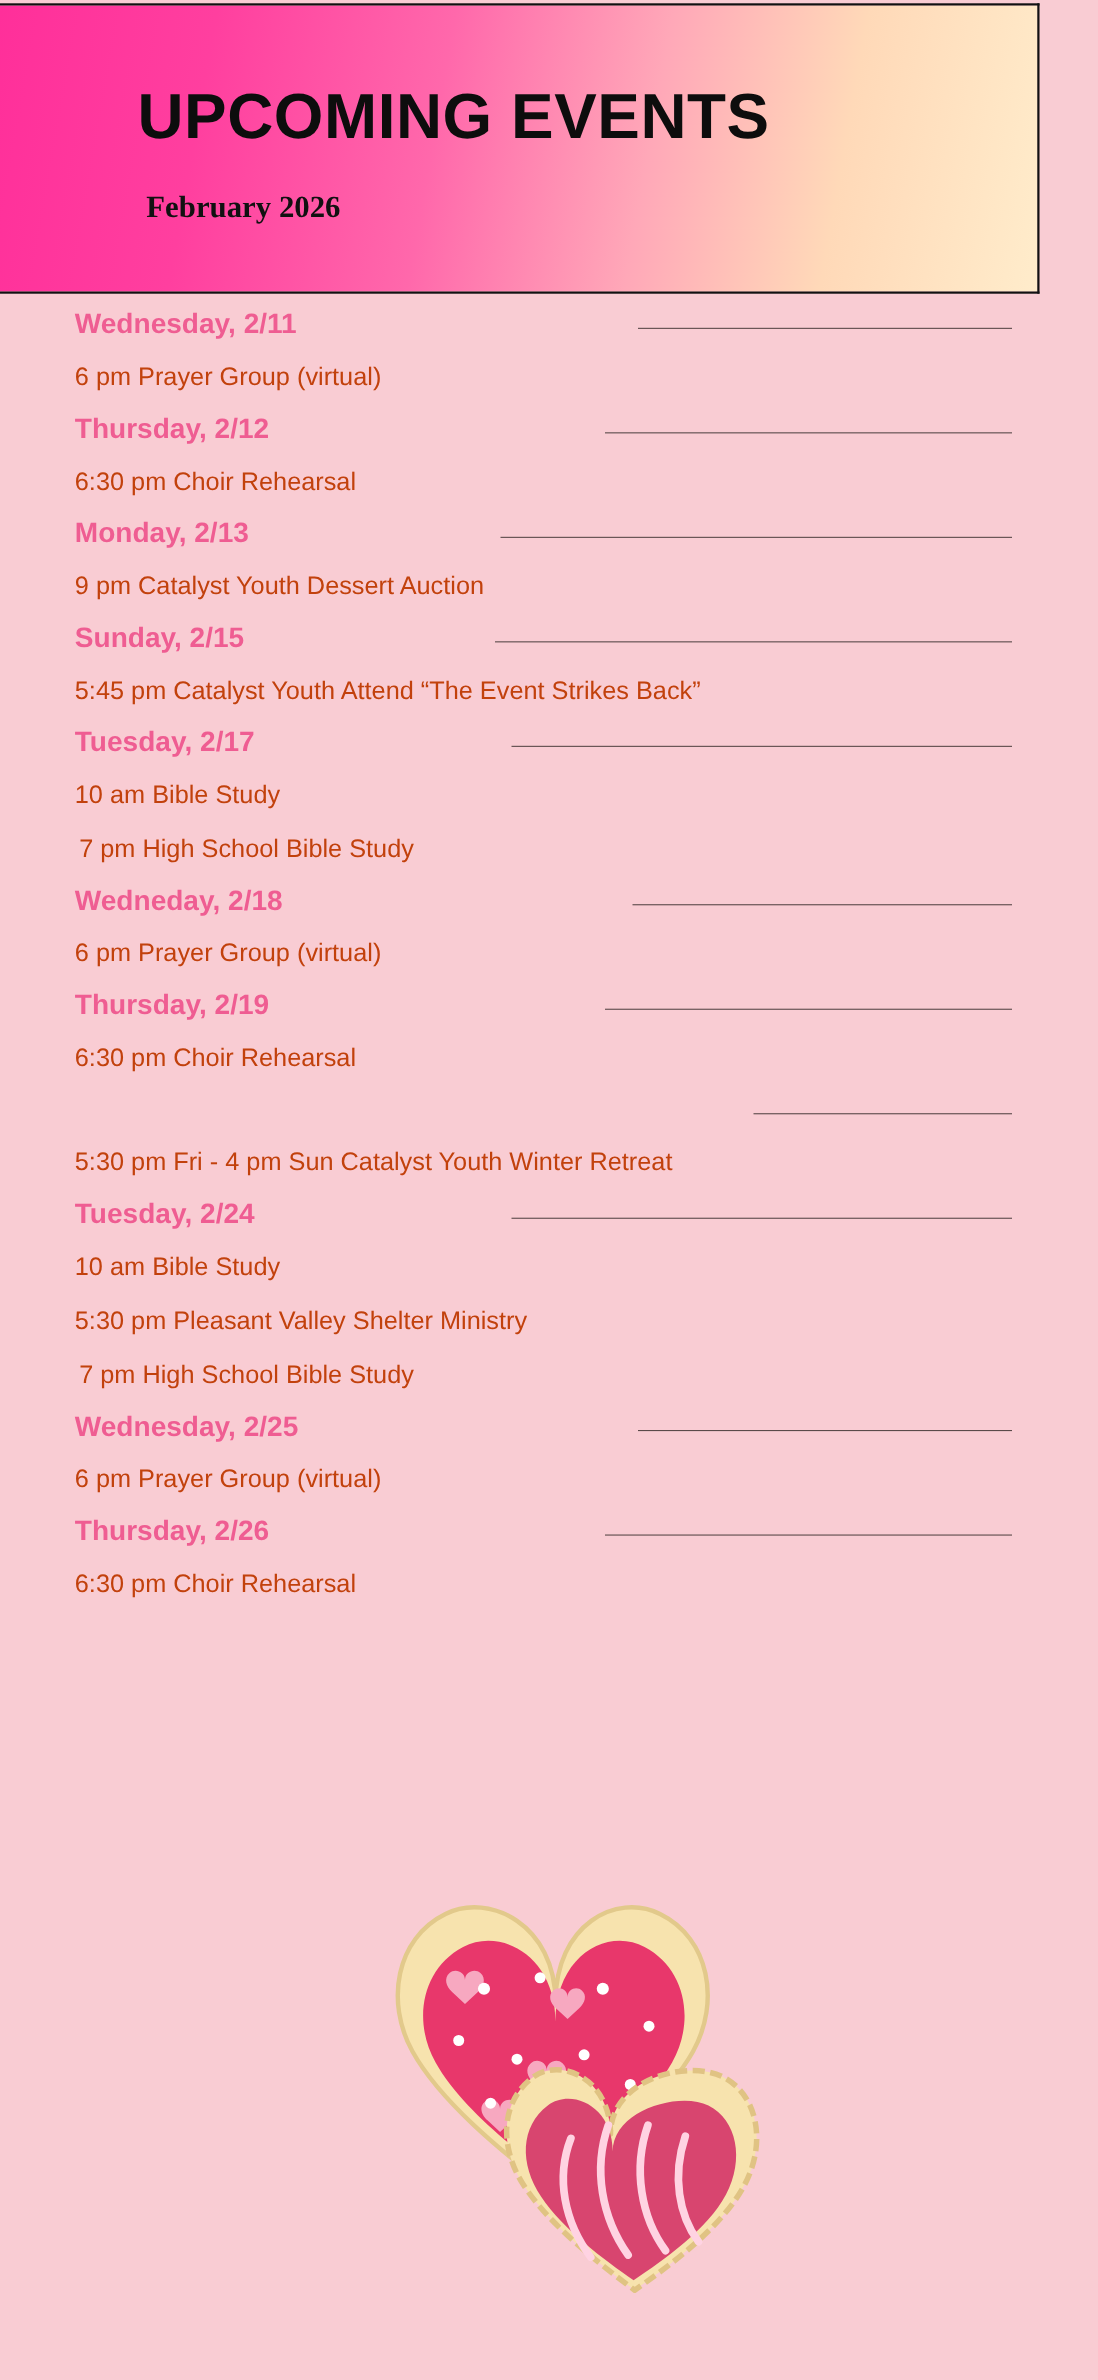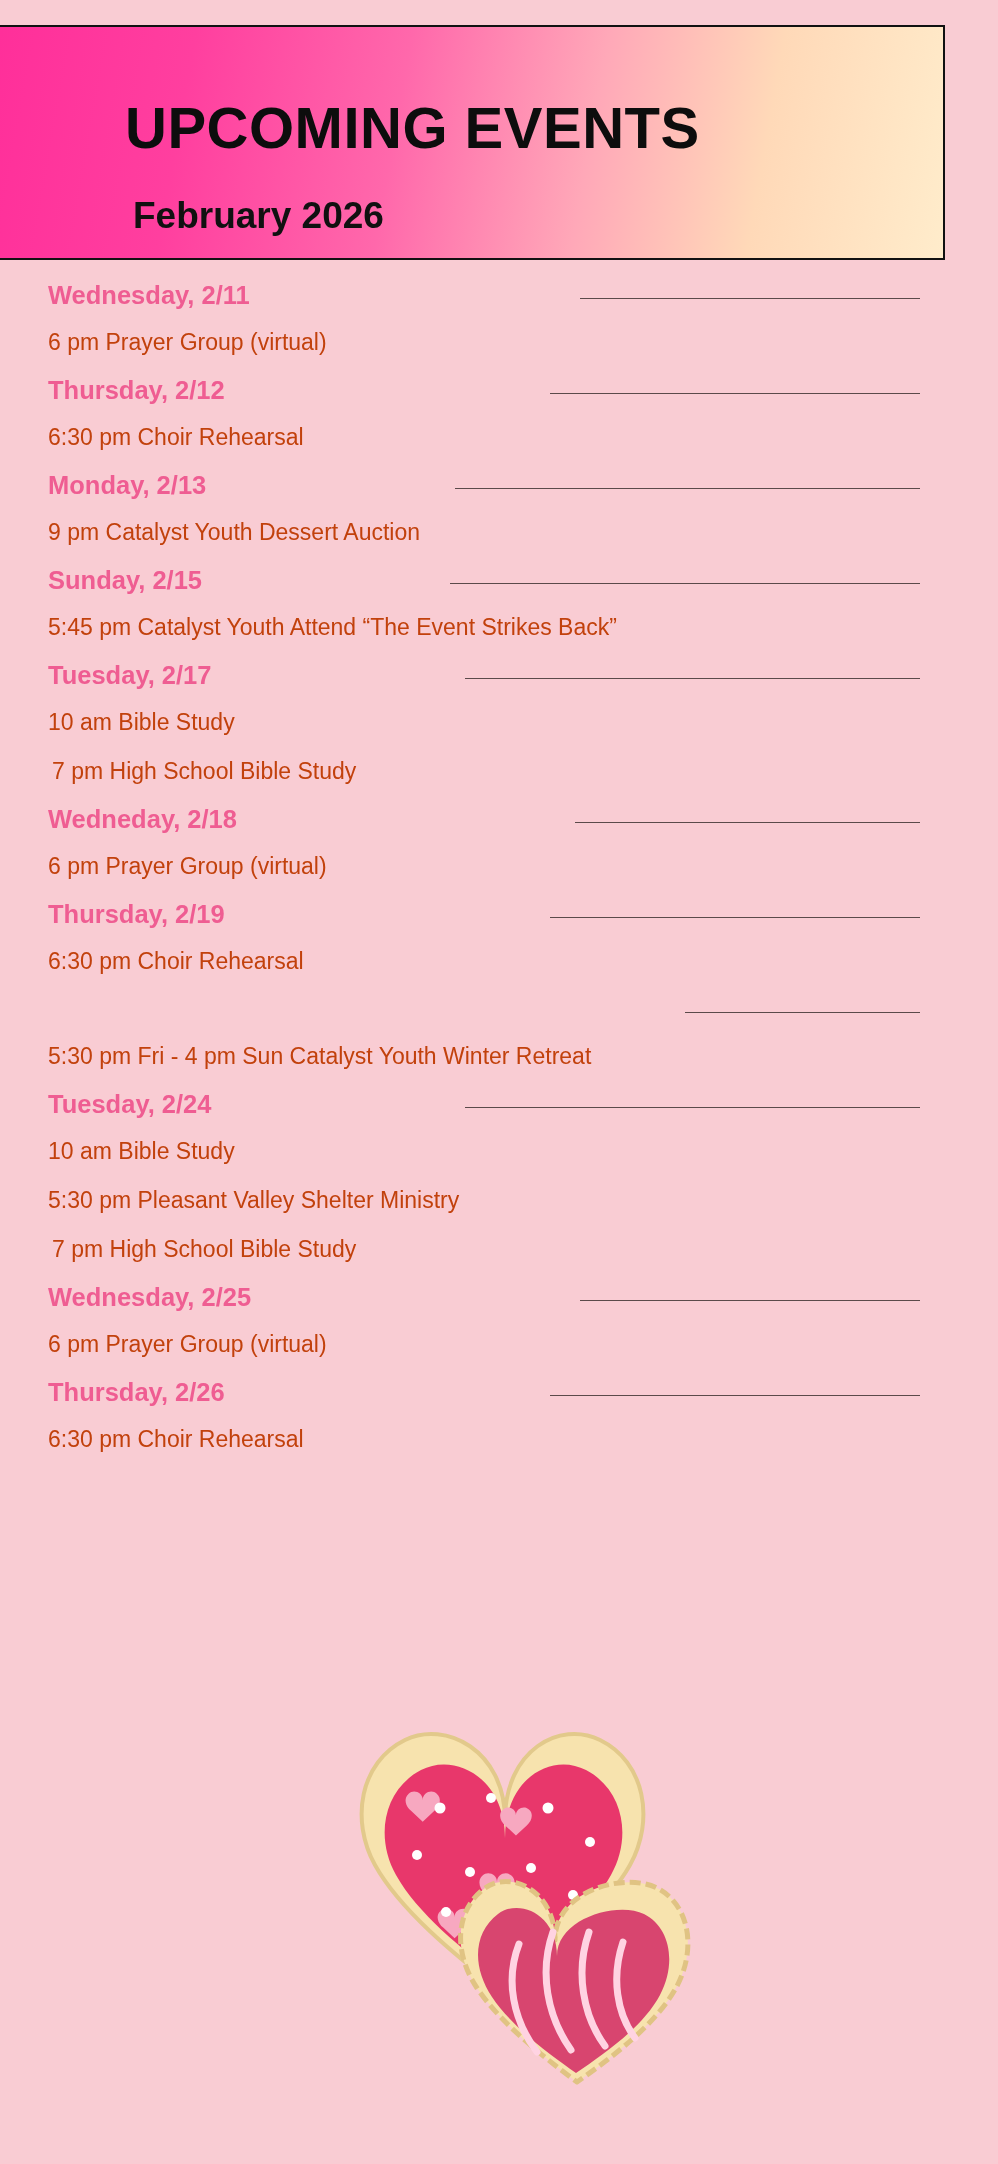--- a/index.html
+++ b/index.html
@@ -12,23 +12,23 @@
     background: #f9ccd3;
     font-family: "Liberation Sans", sans-serif;
     overflow: hidden;
     position: relative;
   }
 
   
   .header-banner {
     position: absolute;
     left: 0;
-    top: 25px;
+    top: 3px;
     width: 945px;
-    height: 235px;
+    height: 264px;
     border: 2px solid #111;
     border-left: none;
     background: linear-gradient(100deg,
                 #ff2f9a 0%,
                 #ff3f9f 20%,
                 #ff68ab 42%,
                 #ffa8b8 62%,
                 #ffd9b8 80%,
                 #ffeccb 100%);
     box-sizing: border-box;
@@ -40,36 +40,37 @@
     font-size: 58px;
     font-weight: bold;
     letter-spacing: 0.5px;
     color: #0d0d0d;
     line-height: 1;
   }
   .header-subtitle {
     position: absolute;
     left: 133px;
     top: 170px;
-    font-size: 37px;
+    font-size: 28px;
     font-weight: bold;
     color: #111;
     line-height: 1;
+    font-family: Liberation Serif, serif;
   }
 
   
   .events {
     position: absolute;
     left: 0;
     top: 272px;
     width: 998px;
   }
   .event-block {
     position: relative;
-    padding: 0 0 0 48px;
+    padding: 0 0 0 68px;
   }
   .event-date-row {
     position: relative;
     height: 46px;
   }
   .event-date {
     font-size: 25.5px;
     font-weight: bold;
     color: #ef5d92;
     line-height: 46px;

